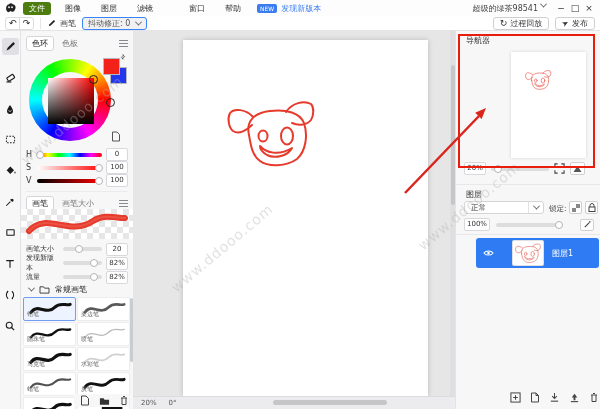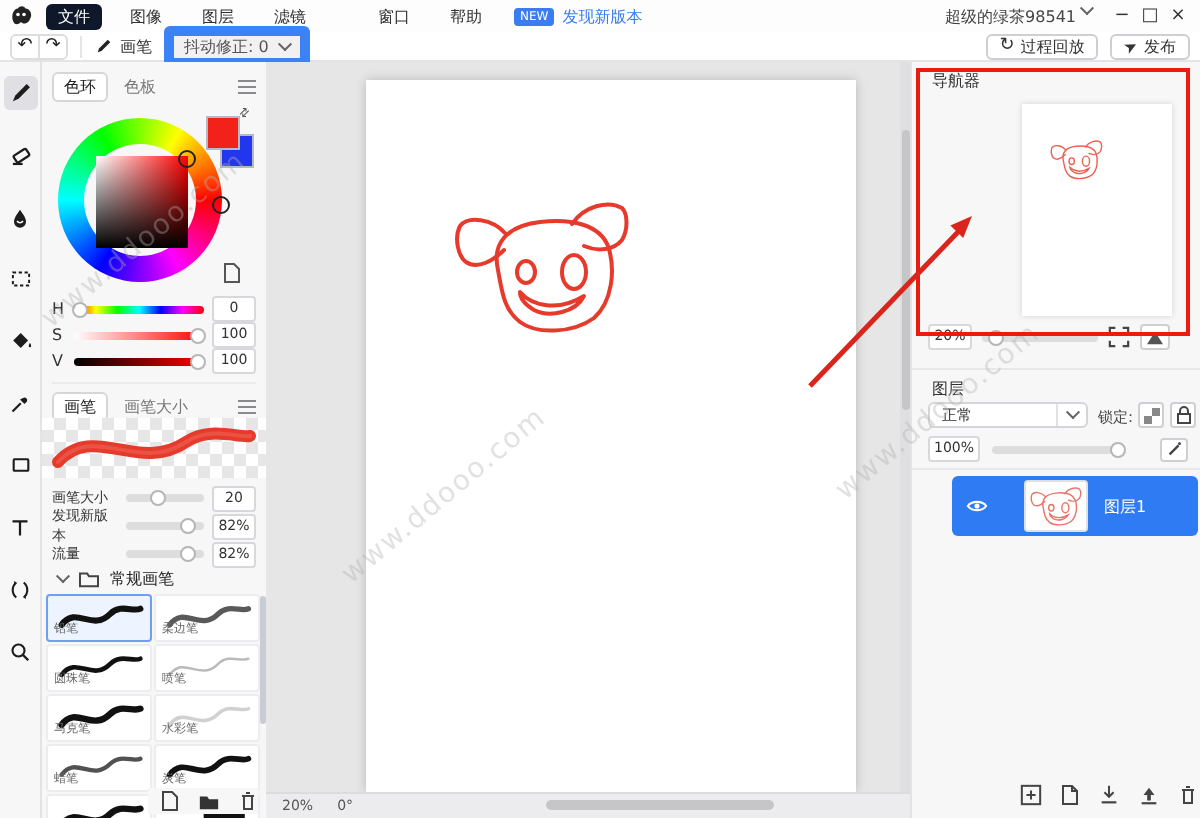--- a/index.html
+++ b/index.html
@@ -4,32 +4,32 @@
 <style>
   html,body{margin:0;padding:0;background:#ddd;}
   .window{position:relative;width:600px;height:409px;background:#fff;overflow:hidden;
     font-family:"DejaVu Sans","Liberation Sans",sans-serif;font-size:8px;color:#333;-webkit-user-select:none;}
   .abs{position:absolute;}
   .row{display:flex;align-items:center;}
 
   
   .titlebar{left:0;top:0;width:600px;height:16px;background:#fdfdfd;display:flex;align-items:center;padding:0 4px;box-sizing:border-box;gap:0;}
   .menu-item{padding:1px 6px;color:#333;cursor:default;}
-  .menu-item.active{background:#0f172a;color:#fff;border-radius:3px;}
+  .menu-item.active{background:#4d7c0f;color:#fff;border-radius:3px;}
   .new-badge{background:#3b7cf0;color:#fff;font-size:6px;border-radius:2px;padding:1px 3px;margin-left:10px;}
   .update-link{color:#3b7cf0;margin-left:4px;}
   .user{margin-left:auto;color:#444;display:flex;align-items:flex-start;gap:3px;}
   .winbtn{width:14px;text-align:center;color:#333;font-size:9px;}
 
   
   .toolbar2{left:0;top:16px;width:600px;height:15px;background:#fff;border-bottom:1px solid #e4e4e6;display:flex;align-items:center;padding:0 5px;box-sizing:border-box;gap:6px;}
   .histbtn{border:1px solid #ddd;border-radius:3px;display:flex;}
   .histbtn span{width:13px;height:11px;line-height:11px;text-align:center;font-size:9px;color:#222;}
   .vdiv{width:1px;height:11px;background:#e5e5e7;}
-  .jitter{background:#f1f1f3;border:5px solid #3b82f6;border-radius:3px;height:11px;display:flex;align-items:center;gap:6px;padding:0 5px;color:#555;}
+  .jitter{background:#f1f1f3;border:1px solid #3b82f6;border-radius:3px;height:11px;display:flex;align-items:center;gap:6px;padding:0 5px;color:#555;}
   .tbtn{border:1px solid #cfcfd3;border-radius:3px;height:11px;display:flex;align-items:center;gap:3px;padding:0 6px;background:#fff;color:#333;}
 
   
   .toolstrip{left:0;top:31px;width:21px;height:378px;background:#f7f7f8;border-right:1px solid #e3e3e5;display:flex;flex-direction:column;align-items:center;padding-top:7px;box-sizing:border-box;gap:14px;}
   .tool{width:17px;height:17px;display:flex;align-items:center;justify-content:center;border-radius:3px;}
   .tool.sel{background:#e0e0e4;}
   .tool svg{display:block;}
 
   
   .lpanel{left:21px;top:31px;width:112px;height:378px;background:#f7f7f8;border-right:1px solid #e3e3e5;overflow:hidden;}

